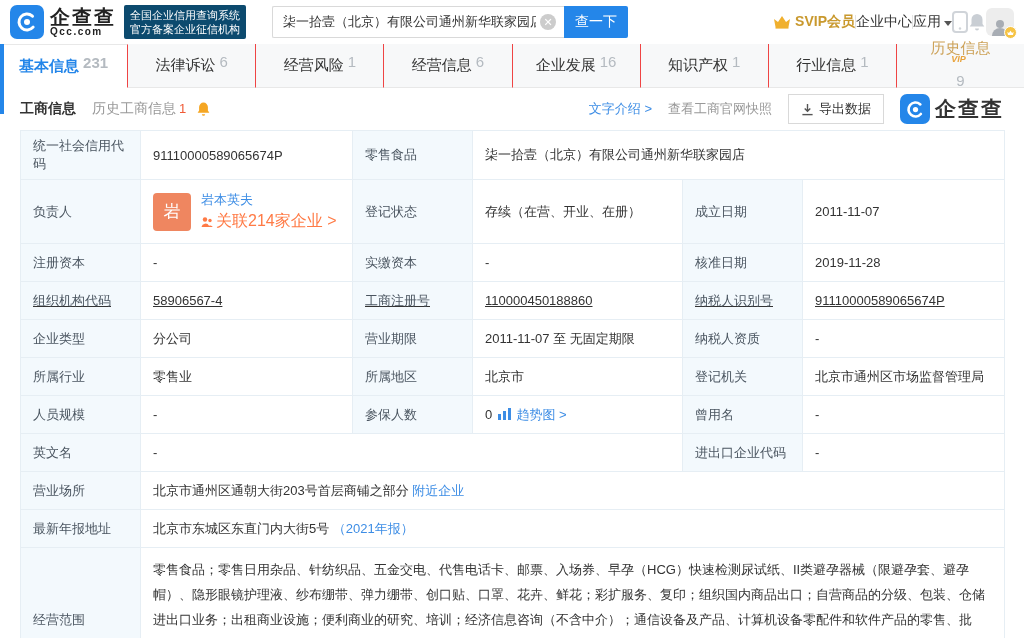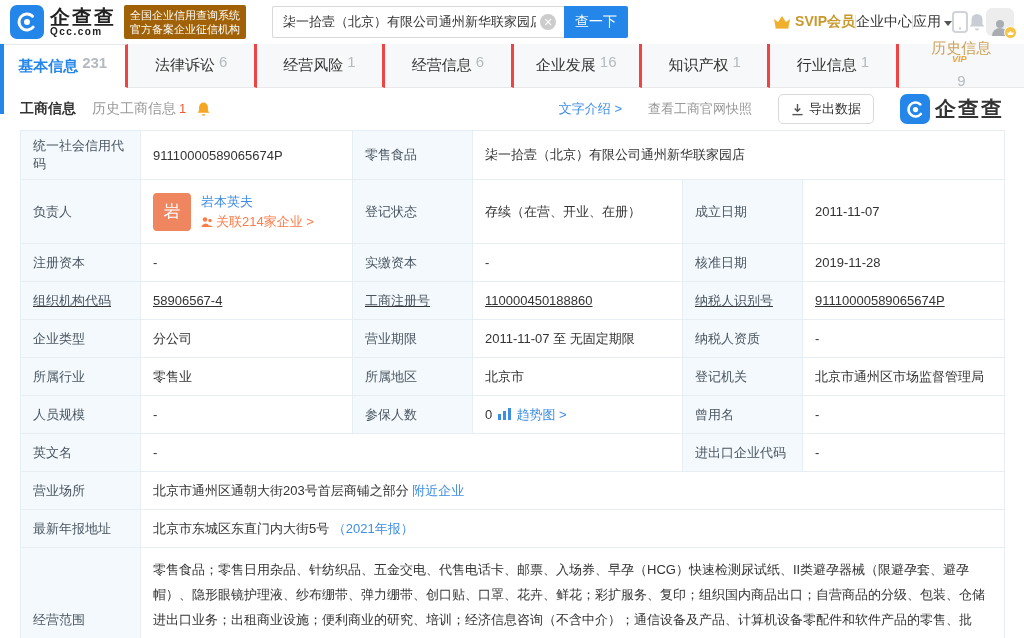--- a/index.html
+++ b/index.html
@@ -6,71 +6,71 @@
   html,body { width:1024px; height:638px; overflow:hidden; background:#fff;
     font-family:"Liberation Sans","DejaVu Sans",sans-serif; color:#333; }
 
   
   .topbar { height:44px; display:flex; align-items:center; padding:0 10px; background:#fff; position:relative; }
   .logo-wrap { display:flex; align-items:center; gap:6px; cursor:pointer; }
   .logo-icon { width:34px; height:34px; border-radius:7px; background:#2486e9; display:flex; align-items:center; justify-content:center; }
   .logo-txt { line-height:1; }
   .logo-txt .cn { font-size:20px; font-weight:bold; color:#222; letter-spacing:2px; }
   .logo-txt .en { font-size:10px; font-weight:bold; color:#222; letter-spacing:1.5px; }
-  .red-badge { background:#a16207; color:#fff; font-size:11px; line-height:14px; padding:3px 6px; margin-left:8px; border-radius:2px; white-space:nowrap; }
+  .red-badge { background:#0c4a6e; color:#fff; font-size:11px; line-height:14px; padding:3px 6px; margin-left:8px; border-radius:2px; white-space:nowrap; }
   .searchbox { display:flex; margin-left:26px; }
   .search-input-wrap { position:relative; }
   .searchbox input { width:292px; height:32px; border:1px solid #d9d9d9; border-right:none; border-radius:2px 0 0 2px; padding:0 28px 0 10px; font-size:13px; color:#333; outline:none; font-family:inherit; }
   .clear-ic { position:absolute; right:8px; top:8px; width:16px; height:16px; border-radius:50%; background:#ccc; color:#fff; font-size:11px; line-height:16px; text-align:center; cursor:pointer; }
   .search-btn { width:64px; height:32px; background:#2486e9; color:#fff; border:none; font-size:14px; border-radius:0 2px 2px 0; cursor:pointer; font-family:inherit; }
   .top-right { margin-left:auto; display:flex; align-items:center; }
   .svip { display:flex; align-items:center; gap:4px; color:#c9992e; font-weight:bold; font-size:14px; cursor:pointer; }
   .vdiv { width:1px; height:14px; background:#e3e3e3; }
   .nav-item { font-size:14px; color:#333; cursor:pointer; display:flex; align-items:center; gap:3px; }
   .caret { width:0; height:0; border-left:4px solid transparent; border-right:4px solid transparent; border-top:5px solid #555; margin-top:2px; }
   .tool-ic { cursor:pointer; display:flex; }
   .avatar { width:28px; height:28px; border-radius:6px; background:#ededed; position:relative; cursor:pointer; display:flex; align-items:flex-end; justify-content:center; }
   .avatar .crown-badge { position:absolute; right:-3px; bottom:-3px; width:13px; height:13px; border-radius:50%; background:#f6c344; border:1px solid #fff; display:flex; align-items:center; justify-content:center; }
 
   
   .tabbar { height:44px; display:flex; position:relative; background:#f7f8f9; }
   .edge-bar { position:absolute; left:0; top:0; width:4px; height:70px; background:#2486e9; z-index:5; }
   .tab { flex:1; display:flex; align-items:center; justify-content:center; gap:4px; font-size:15px; color:#333;
-    background:#f7f8f9; border-right:3px solid #ef4444; border-bottom:1px solid #e8e8e8; cursor:pointer; position:relative; }
+    background:#f7f8f9; border-right:1px solid #ef4444; border-bottom:1px solid #e8e8e8; cursor:pointer; position:relative; }
   .tab:last-child { border-right:none;flex-direction:column; }
   .tab .cnt { font-size:15px; color:#b4bac0; position:relative; top:-4px; }
   .tab.active { background:#fff; color:#2486e9; font-weight:bold; border-bottom-color:#fff; border-top:1px solid #e8e8e8; }
   .tab.viptab { color:#cda258; }
   .tab .vipmark { font-size:9px; font-weight:bold; font-style:italic; color:#e8a33c; position:relative; top:-8px; left:-2px; }
 
   
   .section-head { height:42px; display:flex; align-items:center; padding:0 20px; }
   .sec-title { font-size:14px; font-weight:bold; color:#333; }
   .hist-link { margin-left:16px; font-size:14px; color:#999; cursor:pointer; }
   .hist-cnt { color:#f05a36; font-size:13px; margin-left:3px; }
   .bell-btn { margin-left:10px; cursor:pointer; display:flex; }
-  .sec-right { margin-left:auto; display:flex; align-items:center; gap:26px; }
+  .sec-right { margin-left:auto; display:flex; align-items:center; gap:16px; }
   .blue-link { color:#3d8de5; font-size:13px; cursor:pointer; text-decoration:none; }
   .gray-link { color:#999; font-size:13px; cursor:pointer; }
-  .export-btn { display:flex; align-items:center; gap:5px; border:1px solid #d9d9d9; background:#fff; height:30px; padding:0 12px; font-size:13px; color:#333; border-radius:5px; cursor:pointer; font-family:inherit; }
+  .export-btn { display:flex; align-items:center; gap:5px; border:1px solid #d9d9d9; background:#fff; height:30px; padding:0 12px; font-size:13px; color:#333; border-radius:0; cursor:pointer; font-family:inherit; }
   .wm-logo { display:flex; align-items:center; gap:5px; }
   .wm-logo .wm-txt { font-size:21px; font-weight:bold; color:#333; letter-spacing:2px; }
 
   
   .tbl-wrap { padding:0 20px; }
   table.info { width:984px; border-collapse:collapse; table-layout:fixed; }
   table.info td { border:1px solid #e6eef4; font-size:13px; padding:6px 12px; vertical-align:middle; word-break:break-all; }
   td.lbl { background:#f3f9fd; color:#4a5560; }
   td.val { background:#fff; color:#333; }
   td.val .link { color:#3d8de5; cursor:pointer; }
   .person-box { display:flex; align-items:center; gap:10px; }
   .p-avatar { width:38px; height:38px; border-radius:4px; background:#ef8660; color:#fff; font-size:17px; display:flex; align-items:center; justify-content:center; flex:none; cursor:pointer; }
   .p-col { display:flex; flex-direction:column; gap:2px; }
   .p-name { color:#3d8de5; font-size:13px; cursor:pointer; }
-  .p-rel { color:#ff7a45; font-size:13px; cursor:pointer; display:flex; align-items:center; gap:3px; }
+  .p-rel { color:#ff7a45; font-size:16px; cursor:pointer; display:flex; align-items:center; gap:3px; }
   .scope td.val { line-height:25px; padding:9px 12px; }
 </style>
 </head>
 <body>
 
 <div class="topbar">
   <div class="logo-wrap">
     <div class="logo-icon">
       <svg width="24" height="24" viewBox="0 0 24 24">
           <circle cx="12" cy="12" r="8" fill="none" stroke="#fff" stroke-width="3" stroke-dasharray="38 13" stroke-linecap="round" transform="rotate(40 12 12)"></circle>

